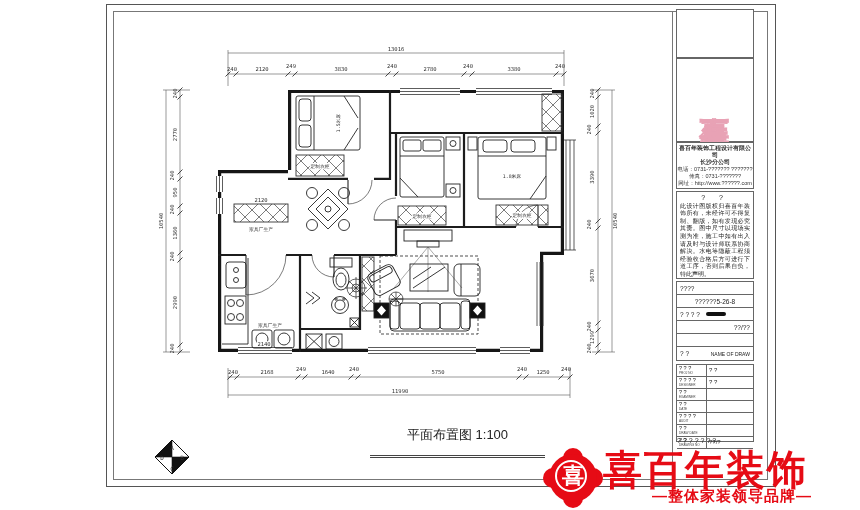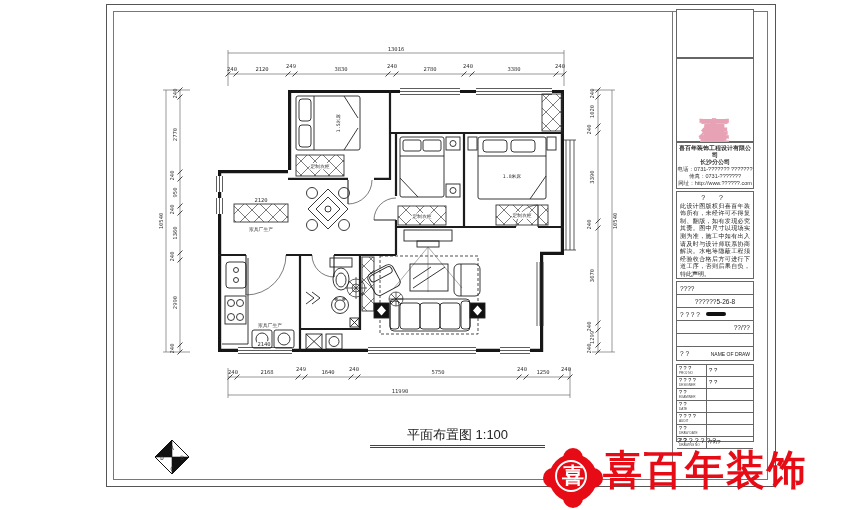--- a/index.html
+++ b/index.html
@@ -27,21 +27,21 @@
   .sig{display:inline-block;width:20px;height:4px;background:#111;border-radius:2px;margin-left:6px;}
   .tb-table{display:grid;grid-template-columns:30px 46px;}
   .tb-cell{border-right:1px solid #666;border-bottom:1px solid #666;font-size:5px;
            line-height:5px;padding:1px 2px;height:9px;box-sizing:content-box;overflow:hidden;}
   .tb-cell.val{border-right:none;font-size:6px;display:flex;align-items:center;}
   .tb-cell .cn{font-size:5.5px;display:block;}
   .tb-cell .en{font-size:3.5px;color:#444;display:block;transform:scale(.9);transform-origin:0 0;}
   .tb-footer{font-size:7px;letter-spacing:2px;padding:2px 0 0 1px;color:#222;}
   
   .dwg-title{left:370px;top:426px;width:175px;text-align:center;font-size:13px;color:#222;
-             border-bottom:3px double #444;padding-bottom:1px;}
+             border-bottom:3px double #444;padding-bottom:11px;}
   
   .brand{left:543px;top:441px;width:320px;height:70px;z-index:10;}
   .emblem{position:absolute;left:4px;top:11px;width:52px;height:52px;}
   .emblem .core{position:absolute;left:2px;top:2px;width:48px;height:48px;border-radius:50%;background:#e60b15;}
   .emblem .petal{position:absolute;width:20px;height:20px;border-radius:50%;background:#e60b15;}
   .emblem .ring{position:absolute;left:8px;top:8px;width:32px;height:32px;border-radius:50%;
                 border:2.5px solid #fff;box-sizing:border-box;}
   .emblem .glyph{position:absolute;left:0;top:13px;width:52px;text-align:center;color:#fff;
                  font-weight:bold;font-size:22px;line-height:22px;}
   .brand-name{position:absolute;left:60px;top:2px;width:258px;font-size:39px;font-weight:bold;
@@ -403,15 +403,16 @@
     <div class="emblem">
       <div class="petal" style="left:16px;top:-4px;"></div>
       <div class="petal" style="left:16px;top:36px;"></div>
       <div class="petal" style="left:-4px;top:16px;"></div>
       <div class="petal" style="left:36px;top:16px;"></div>
       <div class="core"></div>
       <div class="ring"></div>
       <div class="glyph">喜</div>
     </div>
     <div class="brand-name">喜百年装饰</div>
+    <div class="brand-slogan">—整体家装领导品牌—</div>
   </div>
 
 </div>
 
 </body></html>

